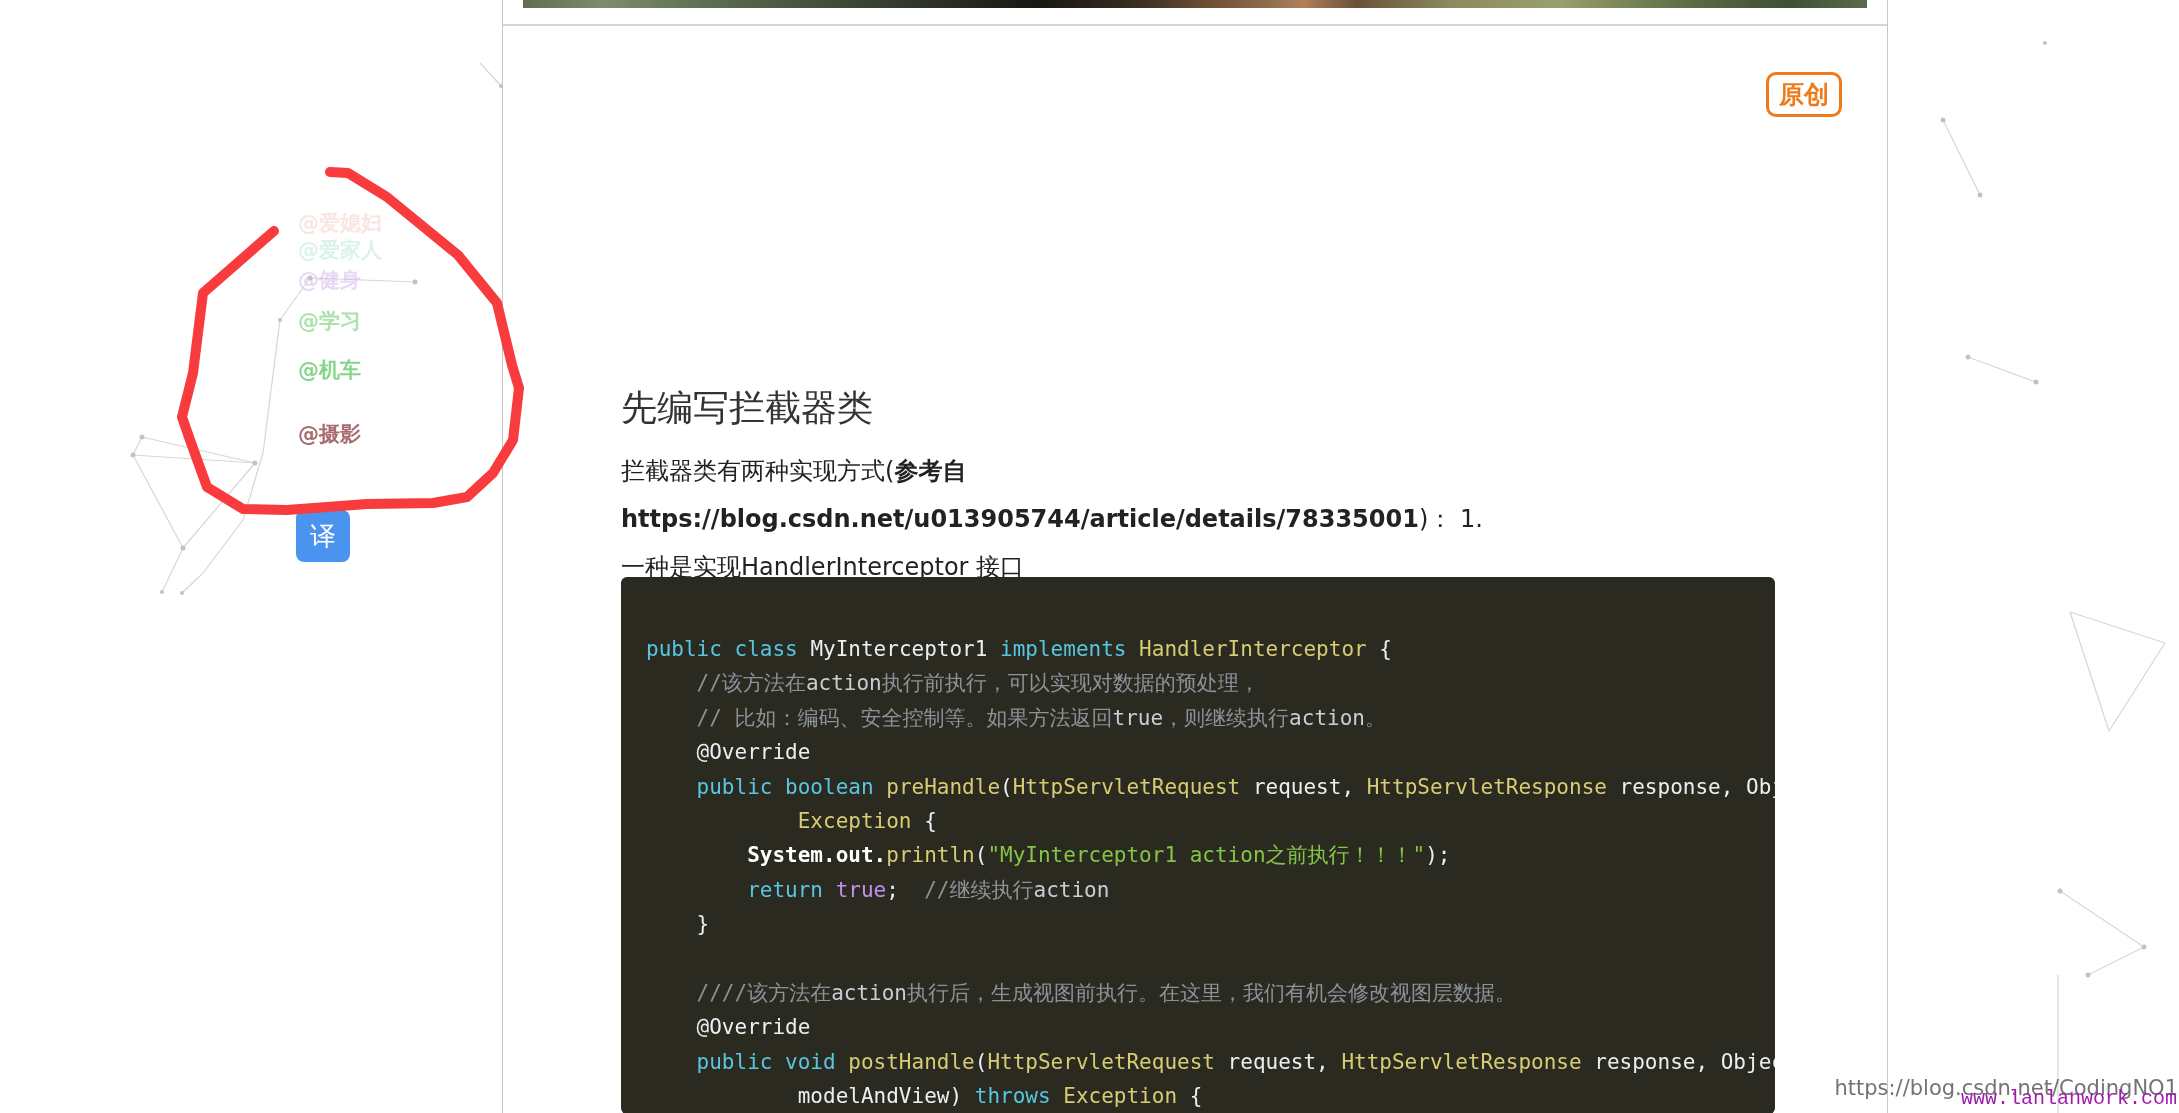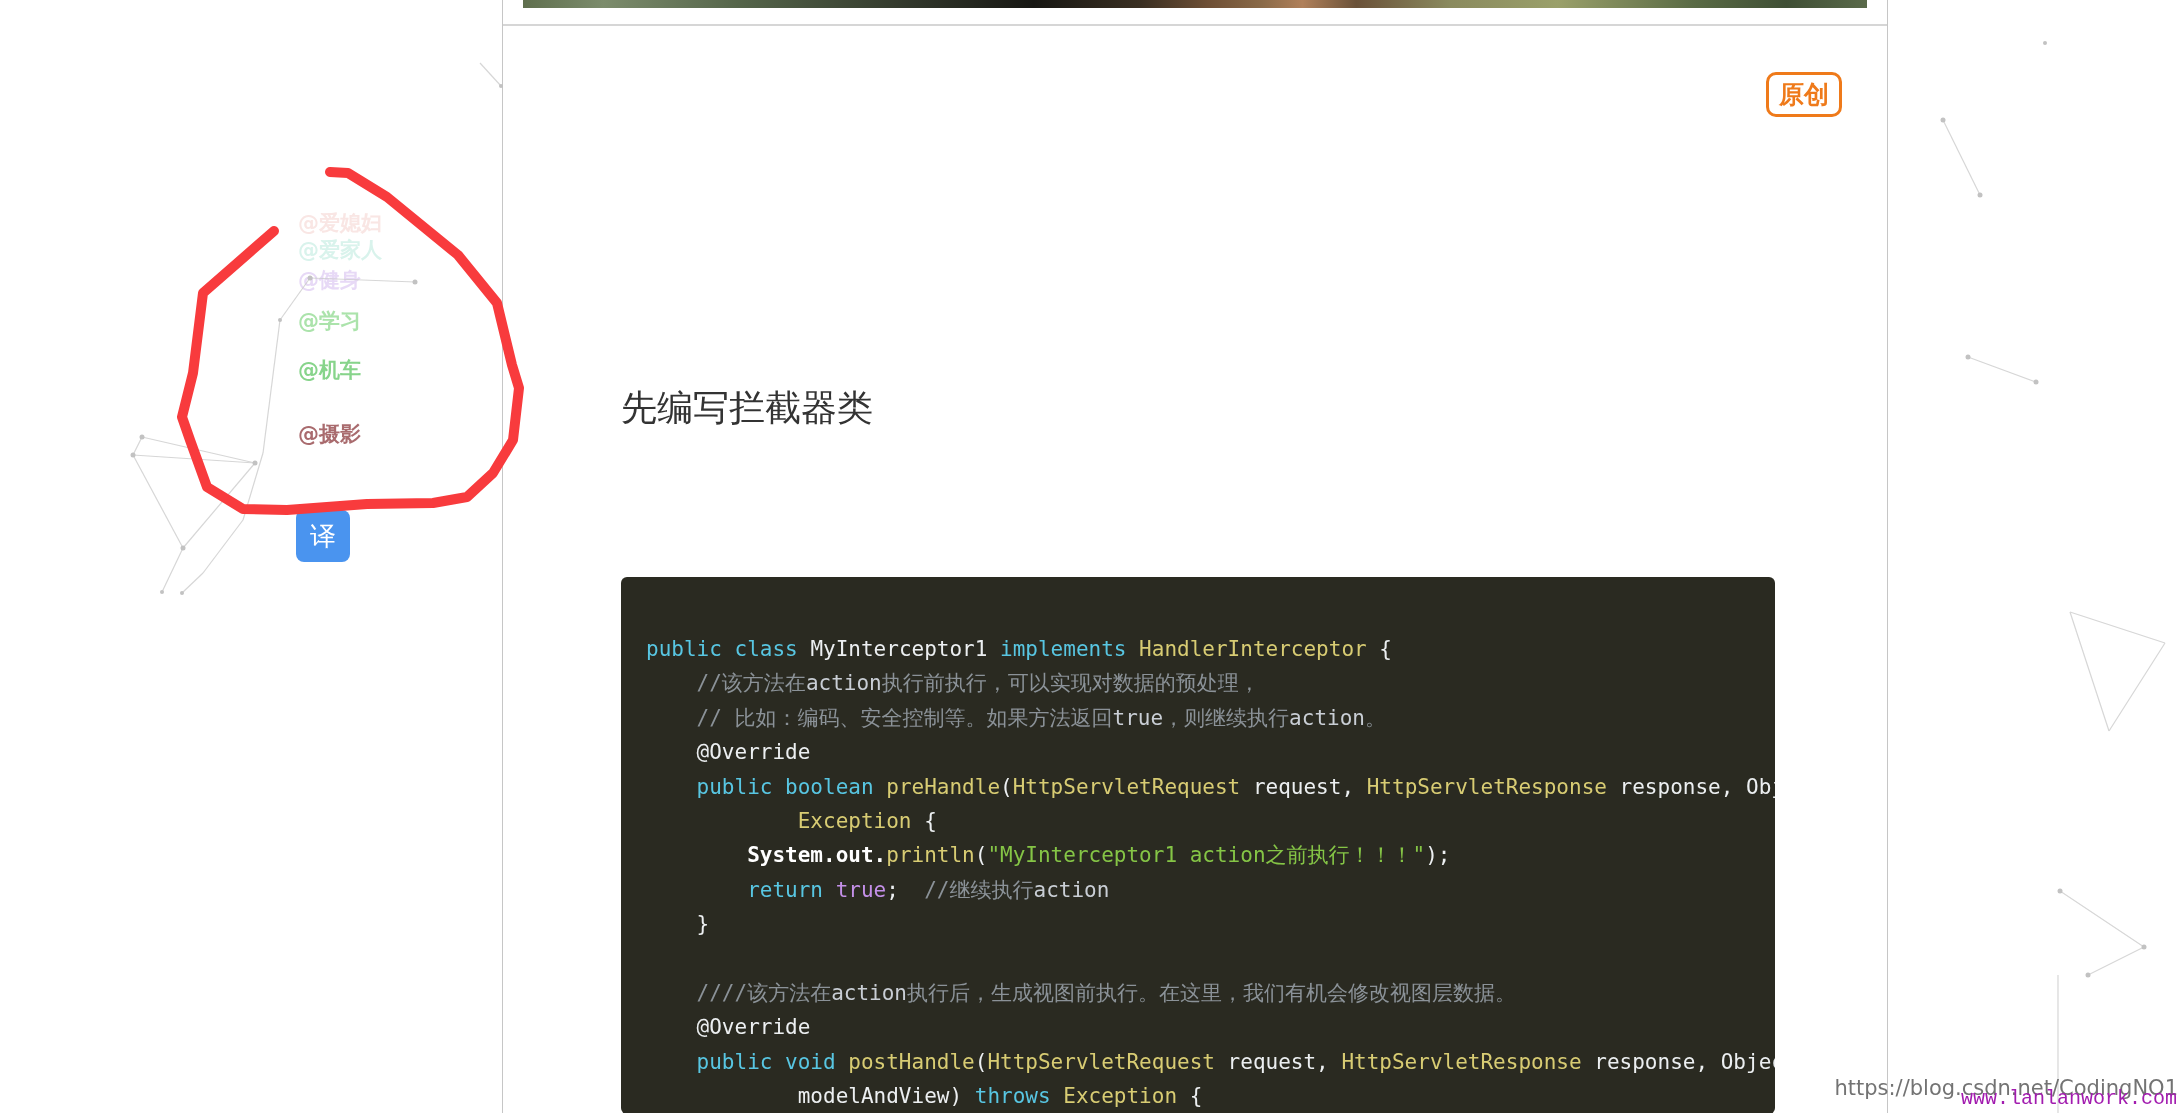--- a/index.html
+++ b/index.html
@@ -115,18 +115,19 @@
 <div class="card">
   <div class="prev-card">
     <div class="photo-strip"></div>
   </div>
 
   <div class="badge" style="color: rgb(239, 122, 26); border-color: rgb(239, 122, 26);">原创</div>
 
 
   <h2 class="section-heading">先编写拦截器类</h2>
 
+  <p class="paragraph"><span>拦截器类有两种实现方式(</span><b>参考自https://blog.csdn.net/u013905744/article/details/78335001</b><span>)： 1.</span><br><span>一种是实现HandlerInterceptor 接口</span></p>
 
   <pre class="code" style="background: rgb(42, 42, 33);"><div class="code-line"><span style="color: rgb(88, 198, 226);">public class </span><span style="color: rgb(236, 239, 241);">MyInterceptor1 </span><span style="color: rgb(88, 198, 226);">implements </span><span style="color: rgb(216, 204, 115);">HandlerInterceptor </span><span style="color: rgb(236, 239, 241);">{</span></div><div class="code-line"><span style="color: rgb(236, 239, 241);">    </span><span style="color: rgb(139, 146, 152);">//该方法在</span><span style="color: rgb(201, 206, 213);">action</span><span style="color: rgb(139, 146, 152);">执行前执行，可以实现对数据的预处理，</span></div><div class="code-line"><span style="color: rgb(236, 239, 241);">    </span><span style="color: rgb(139, 146, 152);">// 比如：编码、安全控制等。如果方法返回</span><span style="color: rgb(201, 206, 213);">true</span><span style="color: rgb(139, 146, 152);">，则继续执行</span><span style="color: rgb(201, 206, 213);">action</span><span style="color: rgb(139, 146, 152);">。</span></div><div class="code-line"><span style="color: rgb(236, 239, 241);">    @Override</span></div><div class="code-line"><span style="color: rgb(236, 239, 241);">    </span><span style="color: rgb(88, 198, 226);">public boolean </span><span style="color: rgb(216, 204, 115);">preHandle</span><span style="color: rgb(236, 239, 241);">(</span><span style="color: rgb(216, 204, 115);">HttpServletRequest</span><span style="color: rgb(236, 239, 241);"> request, </span><span style="color: rgb(216, 204, 115);">HttpServletResponse</span><span style="color: rgb(236, 239, 241);"> response, Object o) throws</span></div><div class="code-line"><span style="color: rgb(236, 239, 241);">            </span><span style="color: rgb(216, 204, 115);">Exception</span><span style="color: rgb(236, 239, 241);"> {</span></div><div class="code-line"><span style="color: rgb(236, 239, 241);">        </span><span style="color: rgb(255, 255, 255); font-weight: bold;">System.out.</span><span style="color: rgb(216, 204, 115);">println</span><span style="color: rgb(236, 239, 241);">(</span><span style="color: rgb(133, 197, 70);">"MyInterceptor1 action之前执行！！！"</span><span style="color: rgb(236, 239, 241);">);</span></div><div class="code-line"><span style="color: rgb(236, 239, 241);">        </span><span style="color: rgb(88, 198, 226);">return </span><span style="color: rgb(196, 144, 232);">true</span><span style="color: rgb(236, 239, 241);">;  </span><span style="color: rgb(139, 146, 152);">//继续执行</span><span style="color: rgb(201, 206, 213);">action</span></div><div class="code-line"><span style="color: rgb(236, 239, 241);">    }</span></div><div class="code-line"><span style="color: rgb(236, 239, 241);"></span></div><div class="code-line"><span style="color: rgb(236, 239, 241);">    </span><span style="color: rgb(139, 146, 152);">////该方法在</span><span style="color: rgb(201, 206, 213);">action</span><span style="color: rgb(139, 146, 152);">执行后，生成视图前执行。在这里，我们有机会修改视图层数据。</span></div><div class="code-line"><span style="color: rgb(236, 239, 241);">    @Override</span></div><div class="code-line"><span style="color: rgb(236, 239, 241);">    </span><span style="color: rgb(88, 198, 226);">public void </span><span style="color: rgb(216, 204, 115);">postHandle</span><span style="color: rgb(236, 239, 241);">(</span><span style="color: rgb(216, 204, 115);">HttpServletRequest</span><span style="color: rgb(236, 239, 241);"> request, </span><span style="color: rgb(216, 204, 115);">HttpServletResponse</span><span style="color: rgb(236, 239, 241);"> response, Object</span></div><div class="code-line"><span style="color: rgb(236, 239, 241);">            modelAndView) </span><span style="color: rgb(88, 198, 226);">throws </span><span style="color: rgb(216, 204, 115);">Exception</span><span style="color: rgb(236, 239, 241);"> {</span></div></pre>
 </div>
 
 <div class="wm-gray">https://blog.csdn.net/CodingNO1</div>
 <div class="wm-red">www.lanlanwork.com</div>
 
 </body></html>

